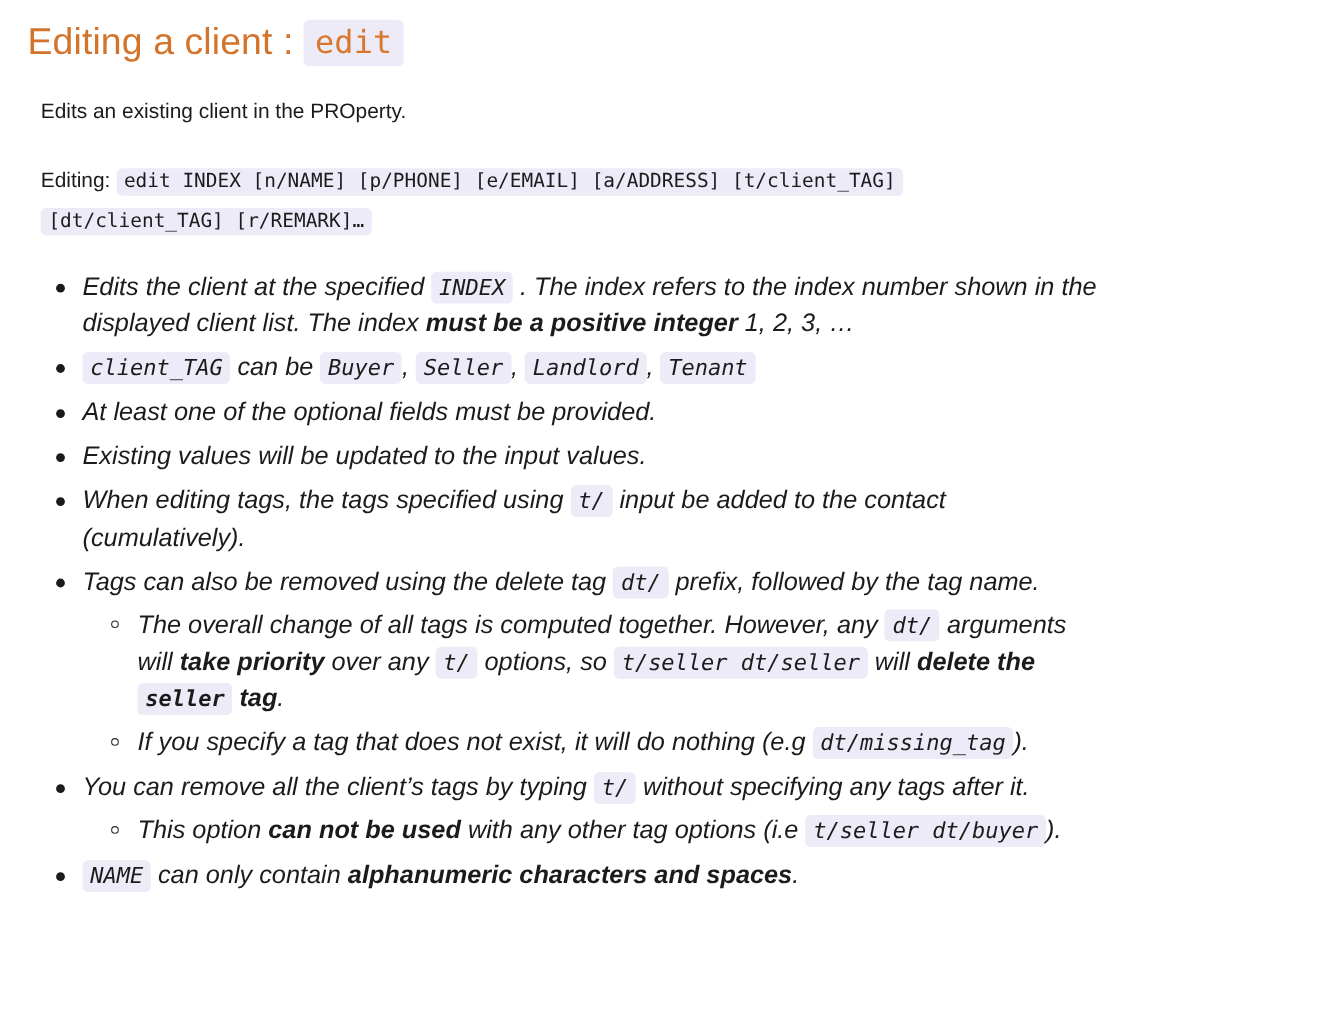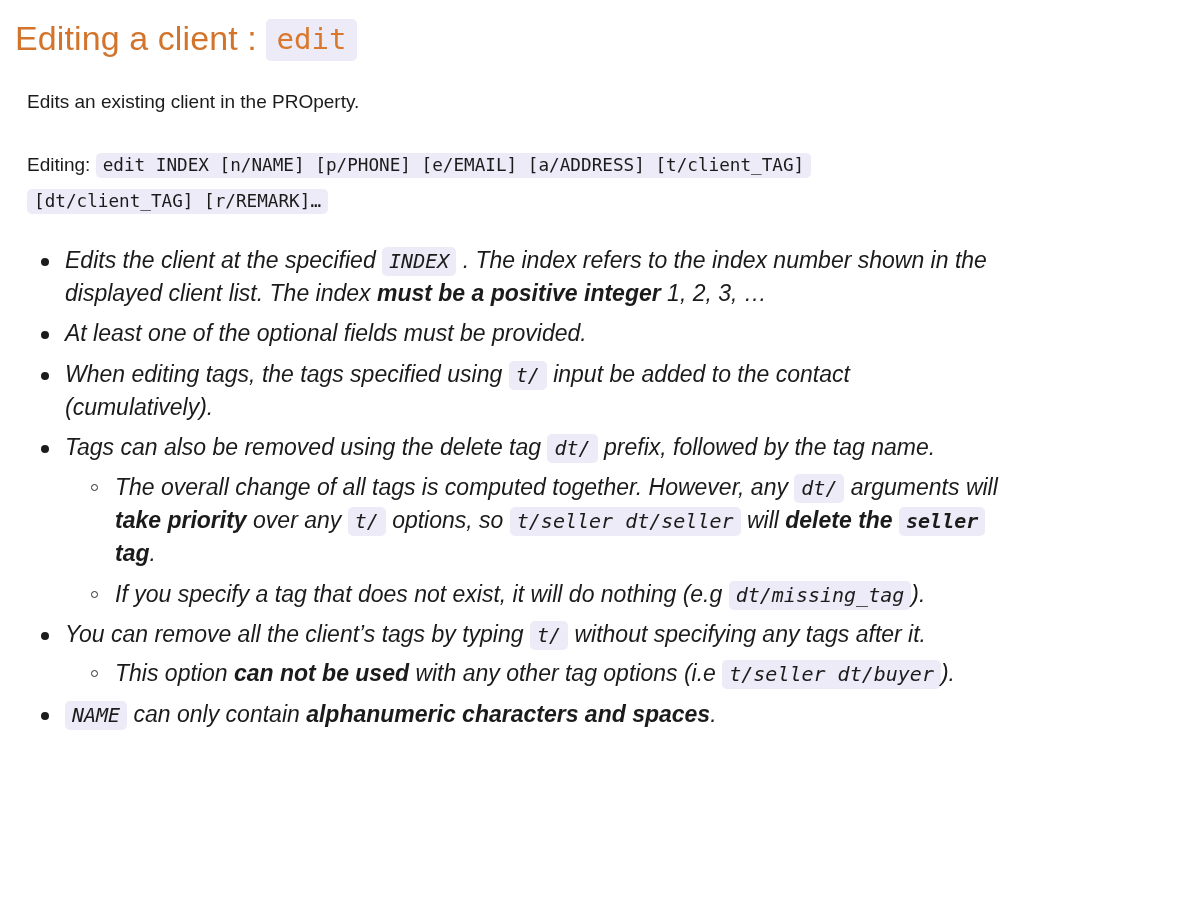--- a/index.html
+++ b/index.html
@@ -8,21 +8,21 @@
     background: #ffffff;
   }
   body {
     width: 1198px;
     min-height: 924px;
     font-family: "Liberation Sans", sans-serif;
     color: #1b1b1b;
     -webkit-font-smoothing: antialiased;
   }
   .page {
-    padding: 14px 8px 0 15px;
+    padding: 14px 8px 0 25px;
     box-sizing: border-box;
     width: 1012px;
   }
 
   
   h1.doc-title {
     font-size: 34px;
     font-weight: 400;
     color: #d2742c;
     margin: 0 0 0 0;
@@ -130,23 +130,32 @@
   <ul class="lvl1">
 
     <li>
       <span>Edits the client at the specified</span>
       <span class="code">INDEX</span>
       <span>. The index refers to the index number shown in the displayed client list. The index</span>
       <b>must be a positive integer</b>
       <span>1, 2, 3, …</span>
     </li>
 
+    <li>
+      <span class="code">client_TAG</span>
+      <span>can be</span>
+      <span class="code">Buyer</span><span>,</span>
+      <span class="code">Seller</span><span>,</span>
+      <span class="code">Landlord</span><span>,</span>
+      <span class="code">Tenant</span>
+    </li>
 
     <li>At least one of the optional fields must be provided.</li>
 
+    <li>Existing values will be updated to the input values.</li>
 
     <li>
       <span>When editing tags, the tags specified using</span>
       <span class="code">t/</span>
       <span>input be added to the contact (cumulatively).</span>
     </li>
 
     <li>
       <span>Tags can also be removed using the delete tag</span>
       <span class="code">dt/</span>

